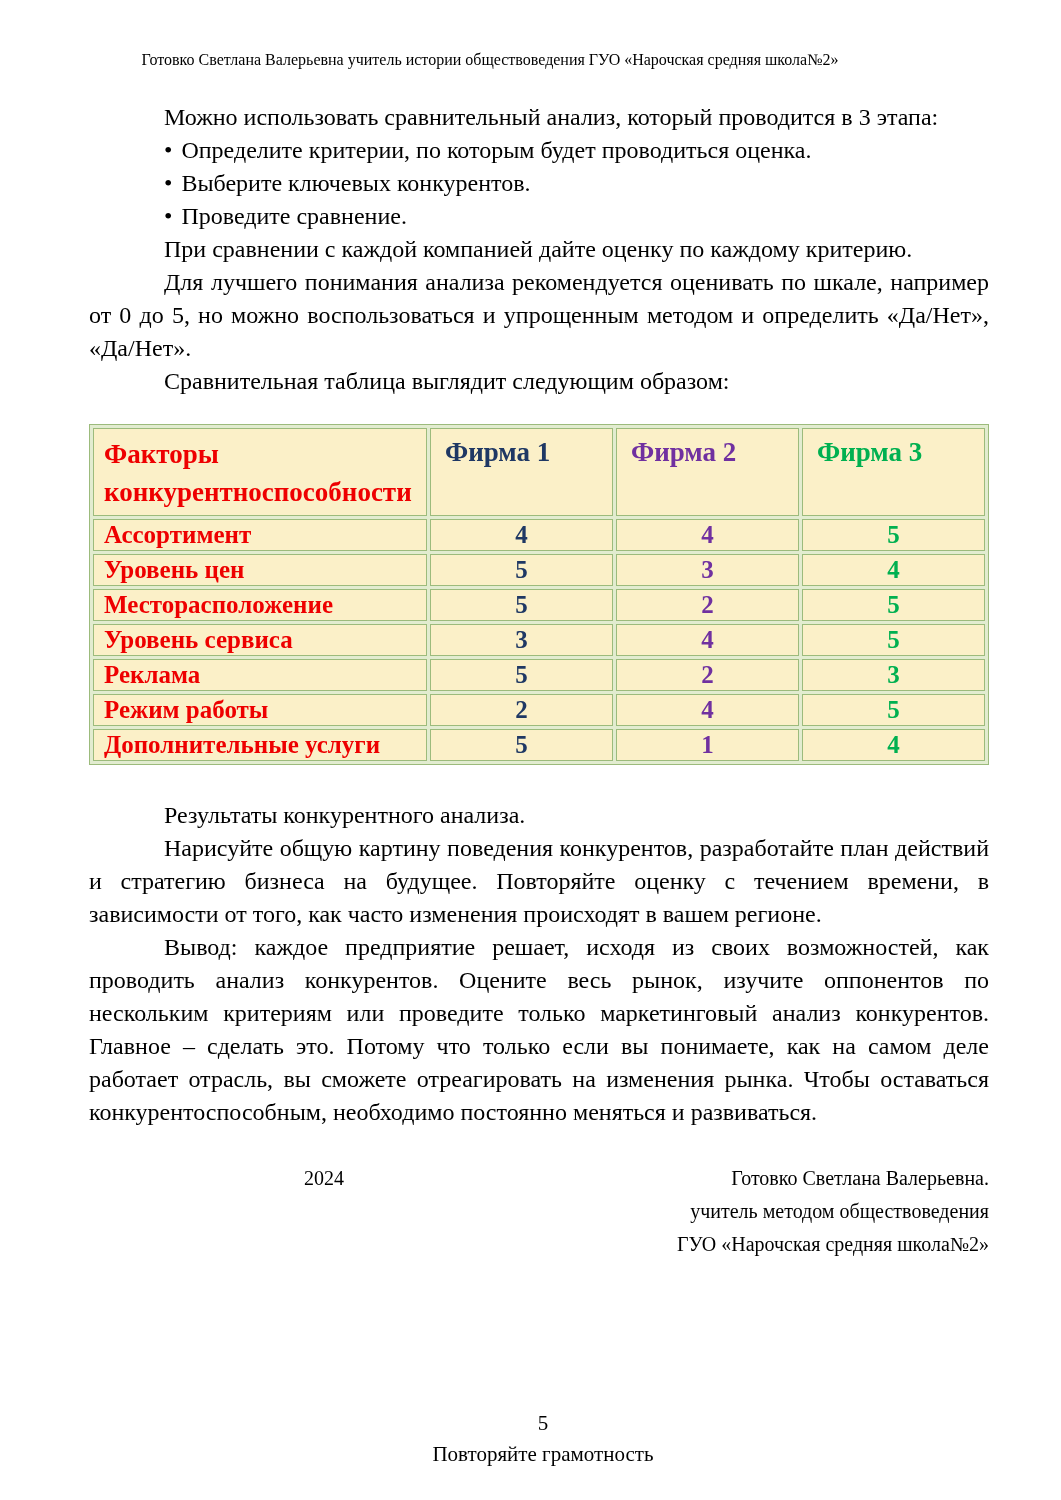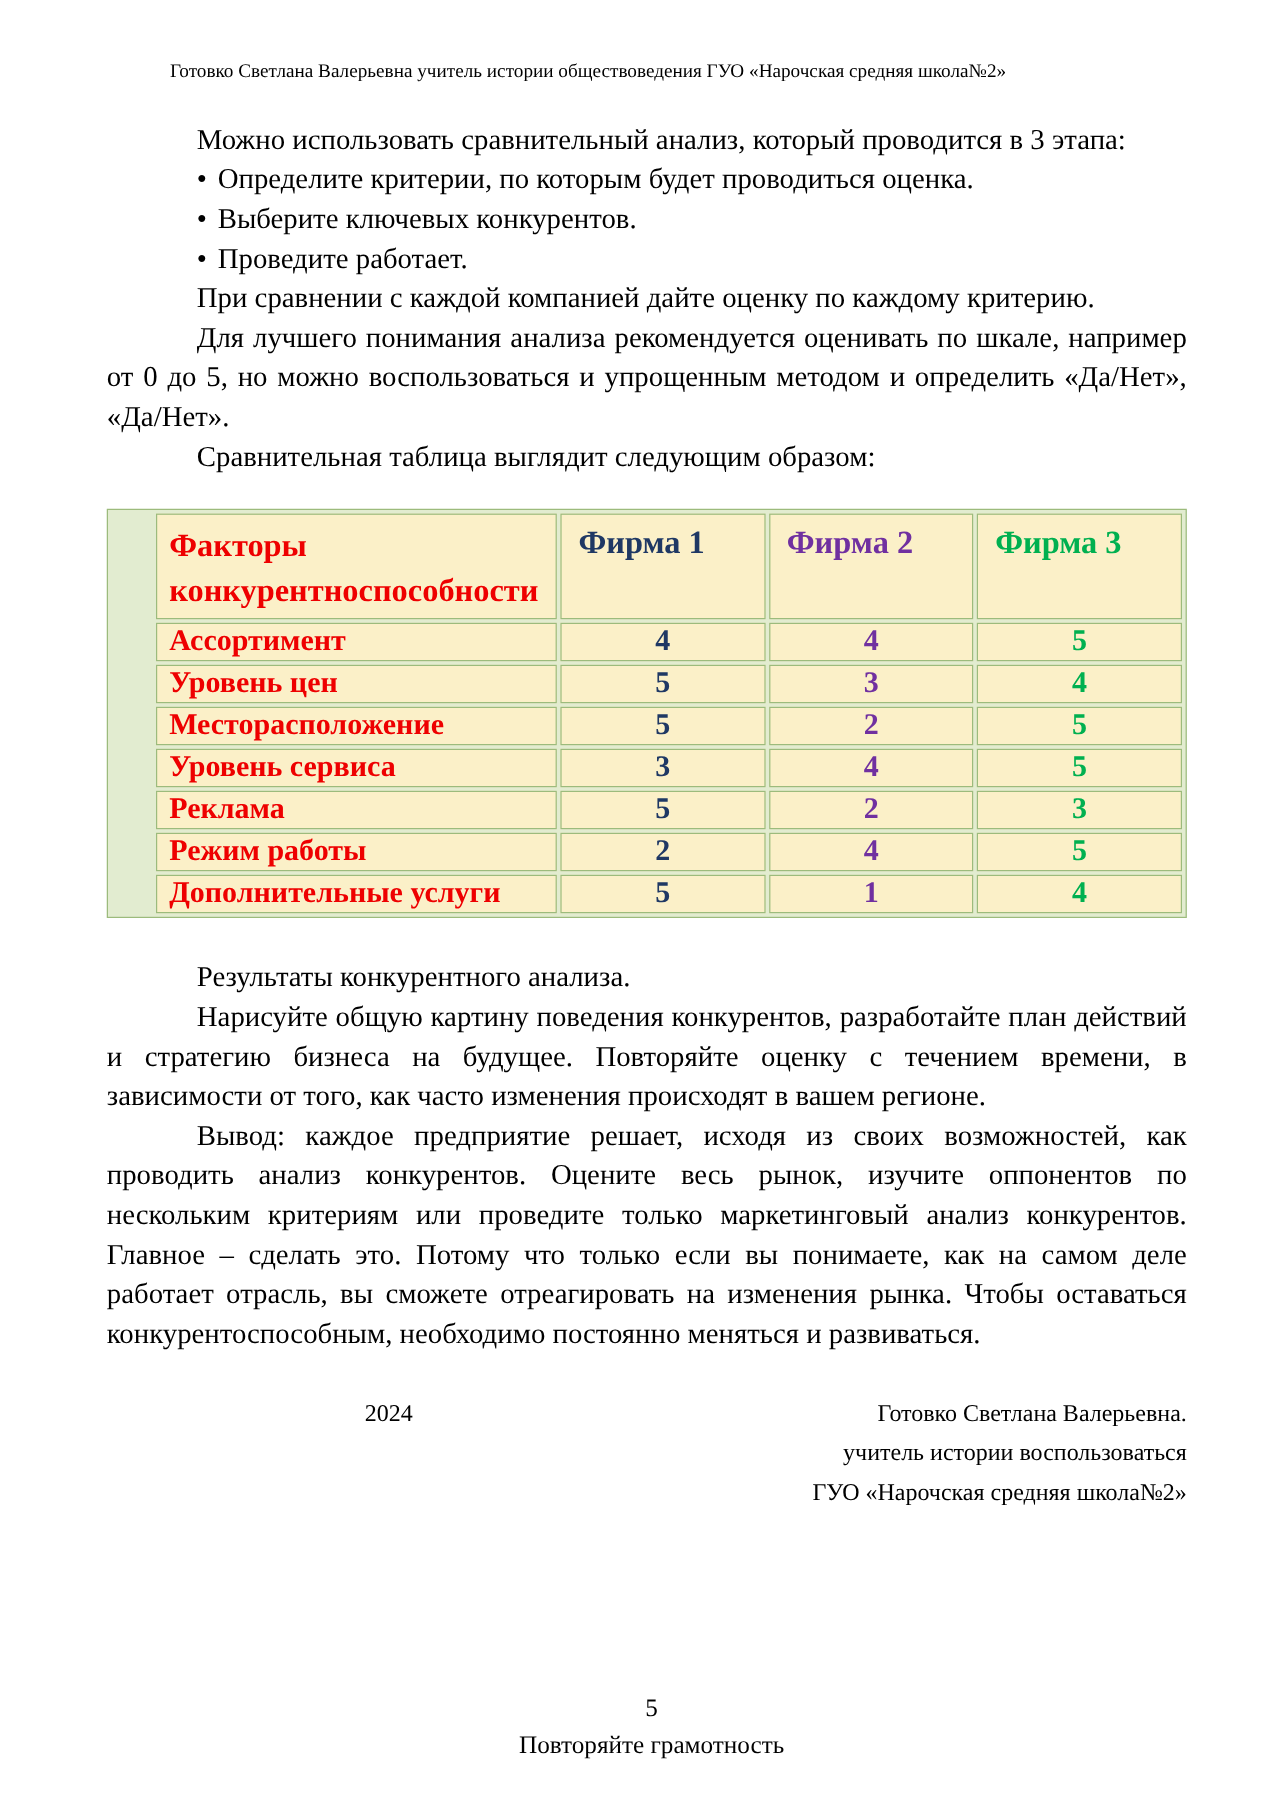--- a/index.html
+++ b/index.html
@@ -43,21 +43,20 @@
   }
   .bullet-glyph{display:inline-block;margin-right:9px;}
   table.cmp{
     margin:26px 0 0 0;
     width:900px;
     border-collapse:separate;
     border-spacing:3px;
     background:var(--spacing-bg);
     border:1px solid var(--grid);
     table-layout:fixed;
-    padding-left:37px;
   }
   table.cmp td{
     border:1px solid var(--grid);
     background:var(--cell-bg);
     font-weight:bold;
     overflow:hidden;
   }
   td.factor-head{
     width:334px;
     height:88px;
@@ -113,21 +112,21 @@
 
     <p class="para">Можно использовать сравнительный анализ, который проводится в 3 этапа:</p>
 
     <div class="bullet-line">
       <span class="bullet-glyph">•</span><span>Определите критерии, по которым будет проводиться оценка.</span>
     </div>
     <div class="bullet-line">
       <span class="bullet-glyph">•</span><span>Выберите ключевых конкурентов.</span>
     </div>
     <div class="bullet-line">
-      <span class="bullet-glyph">•</span><span>Проведите работает.</span>
+      <span class="bullet-glyph">•</span><span>Проведите сравнение.</span>
     </div>
 
     <p class="para">При сравнении с каждой компанией дайте оценку по каждому критерию.</p>
     <p class="para">Для лучшего понимания анализа рекомендуется оценивать по шкале, например от 0 до 5, но можно воспользоваться и упрощенным методом и определить «Да/Нет», «Да/Нет».</p>
     <p class="para">Сравнительная таблица выглядит следующим образом:</p>
 
     <table class="cmp">
       <tbody>
           <tr>
         <td class="factor-head">Факторы конкурентноспособности</td>
@@ -181,21 +180,21 @@
       </table>
 
     <p class="para after-table">Результаты конкурентного анализа.</p>
     <p class="para">Нарисуйте общую картину поведения конкурентов, разработайте план действий и стратегию бизнеса на будущее. Повторяйте оценку с течением времени, в зависимости от того, как часто изменения происходят в вашем регионе.</p>
     <p class="para">Вывод: каждое предприятие решает, исходя из своих возможностей, как проводить анализ конкурентов. Оцените весь рынок, изучите оппонентов по нескольким критериям или проведите только маркетинговый анализ конкурентов. Главное – сделать это. Потому что только если вы понимаете, как на самом деле работает отрасль, вы сможете отреагировать на изменения рынка. Чтобы оставаться конкурентоспособным, необходимо постоянно меняться и развиваться.</p>
 
     <div class="signature">
       <span class="sig-year">2024</span>
       <div class="sig-right">
         <div>Готовко Светлана Валерьевна.</div>
-        <div>учитель истории воспользоваться</div>
+        <div>учитель методом обществоведения</div>
         <div>ГУО «Нарочская средняя школа№2»</div>
       </div>
     </div>
 
   </div>
 
   <div class="footer">
     <div>5</div>
     <div>Повторяйте грамотность</div>
   </div>

